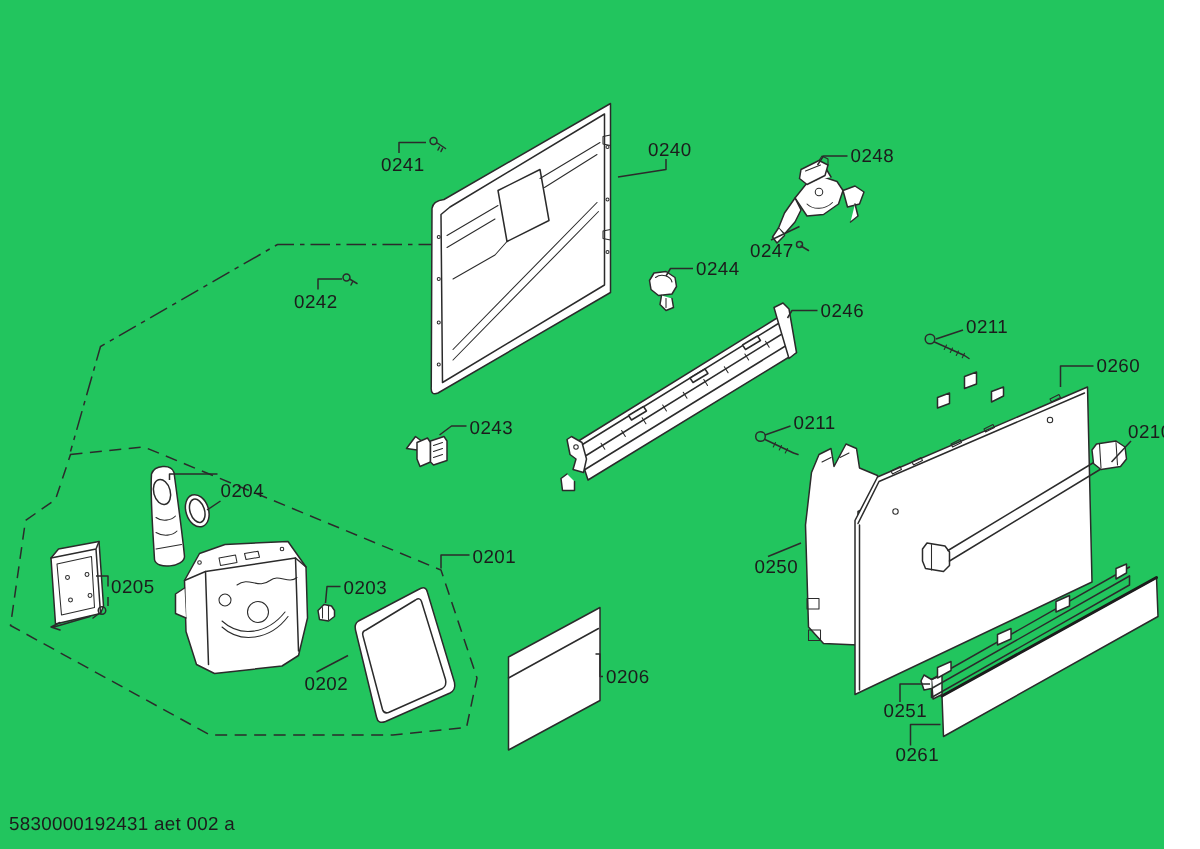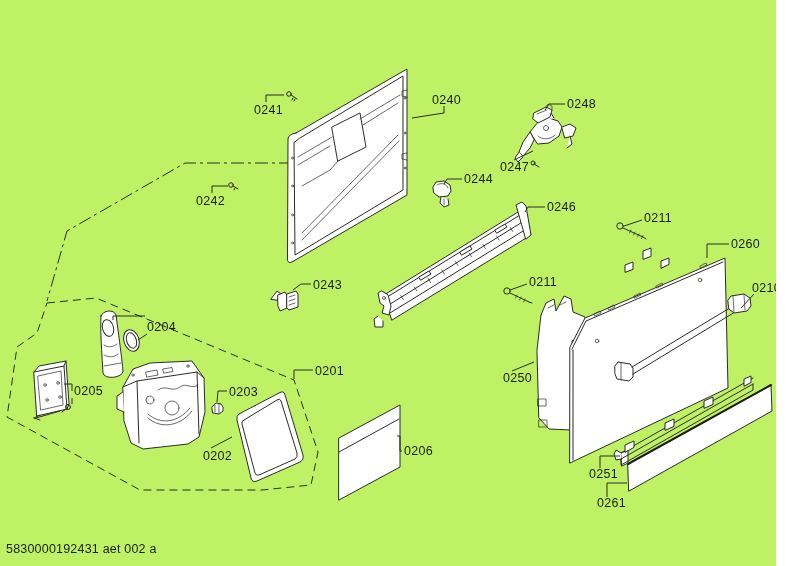--- a/index.html
+++ b/index.html
@@ -1,16 +1,16 @@
 <!DOCTYPE html>
 <html><head>
 <meta charset="utf-8">
 <style>
   html,body{margin:0;padding:0;background:#fff;}
-  .canvas{position:relative;width:776px;height:566px;background:#bef264;overflow:hidden;
+  .canvas{position:relative;width:776px;height:566px;background:#22c55e;overflow:hidden;
           font-family:"Liberation Sans", sans-serif;}
   svg{display:block}
   text.callout{font-family:"Liberation Sans",sans-serif;font-size:12.5px;fill:#1c1c1c;letter-spacing:.3px;cursor:pointer;}
   text.doc{font-family:"Liberation Sans",sans-serif;font-size:12.5px;fill:#1c1c1c;letter-spacing:.2px;}
   .ln{fill:none;stroke:#2b2b2b;stroke-width:1;stroke-linejoin:round;stroke-linecap:round;}
   .lnw{fill:#ffffff;stroke:#2b2b2b;stroke-width:1;stroke-linejoin:round;stroke-linecap:round;}
   .thin{fill:none;stroke:#2b2b2b;stroke-width:.7;stroke-linejoin:round;stroke-linecap:round;}
   .leader{fill:none;stroke:#2b2b2b;stroke-width:1;stroke-linejoin:round;}
   .dashed{fill:none;stroke:#2b2b2b;stroke-width:1;stroke-dasharray:8 5;}
   .dashdot{fill:none;stroke:#2b2b2b;stroke-width:1;stroke-dasharray:13 4 3 4;}

